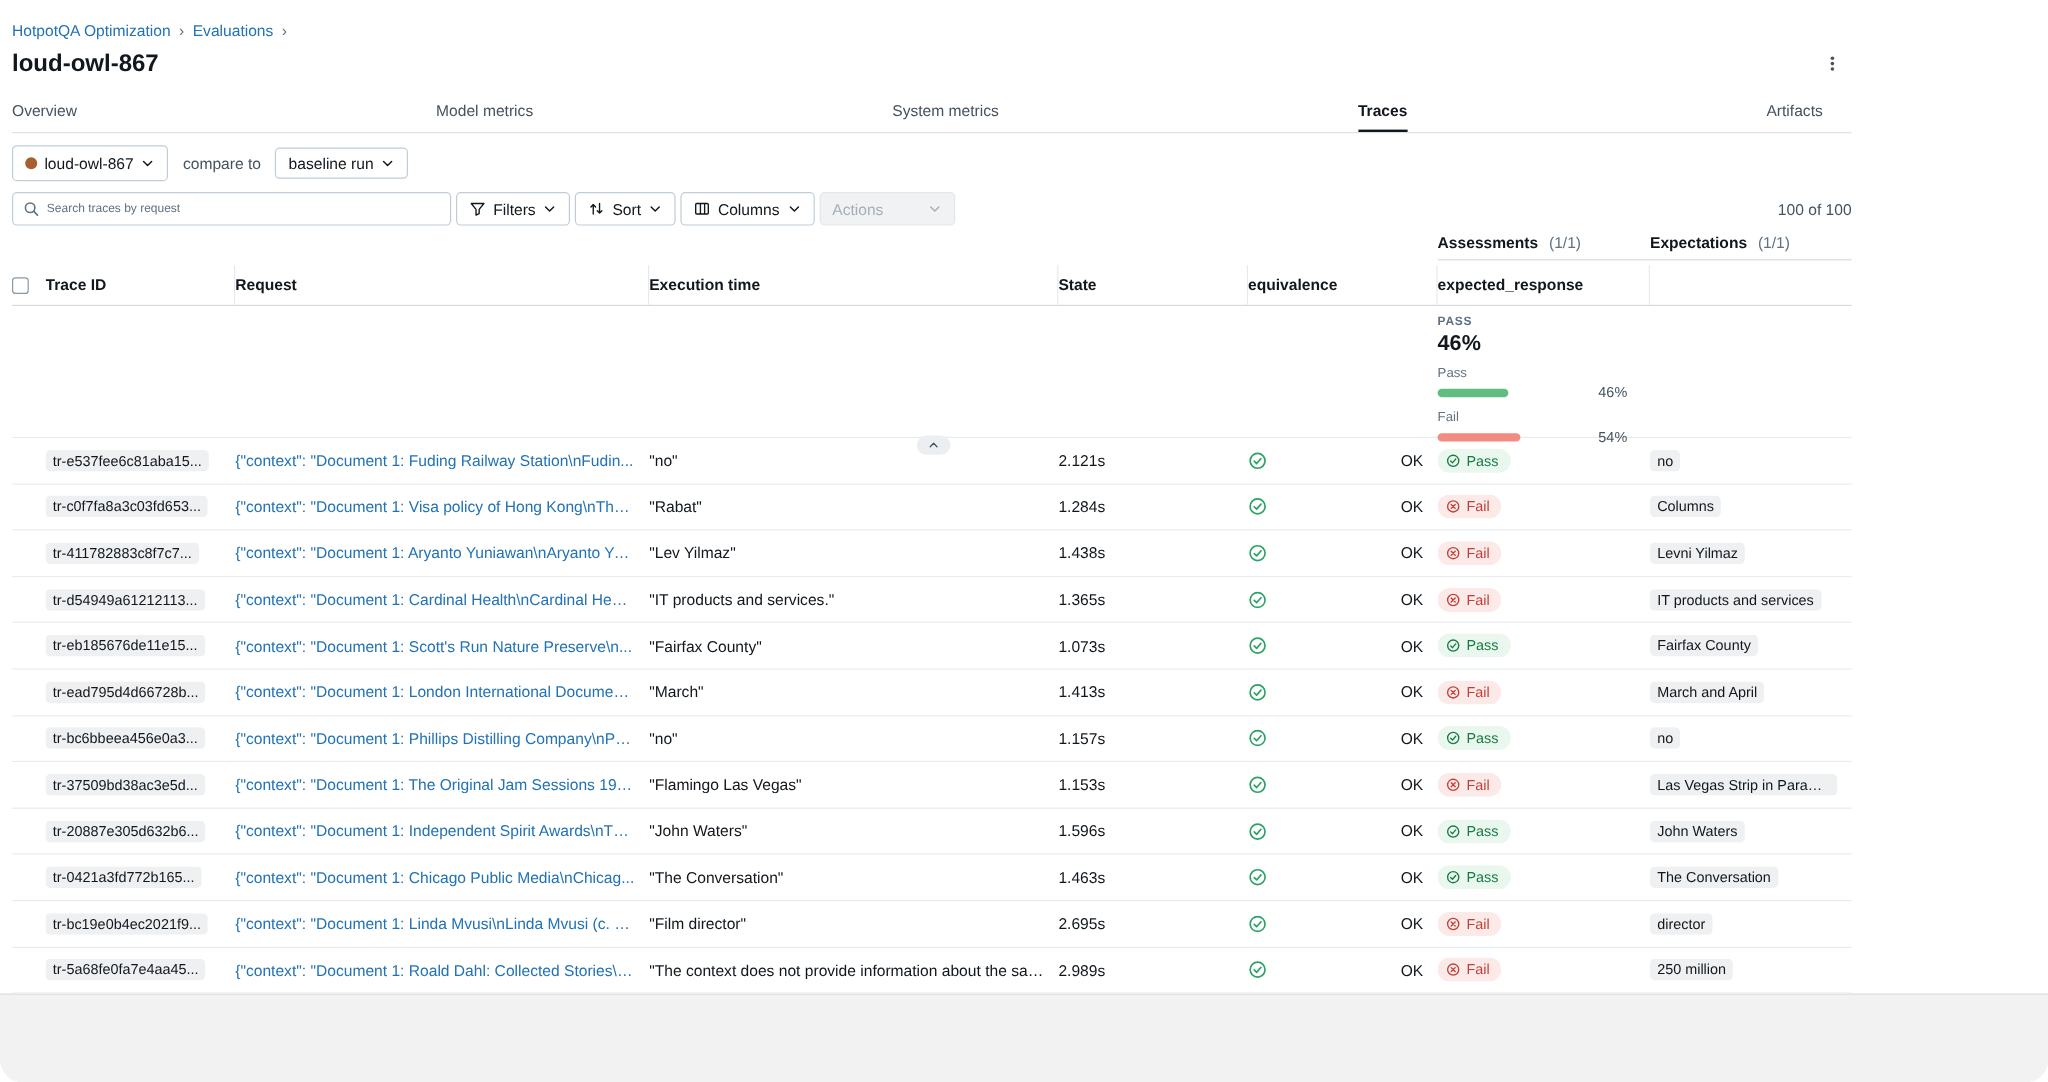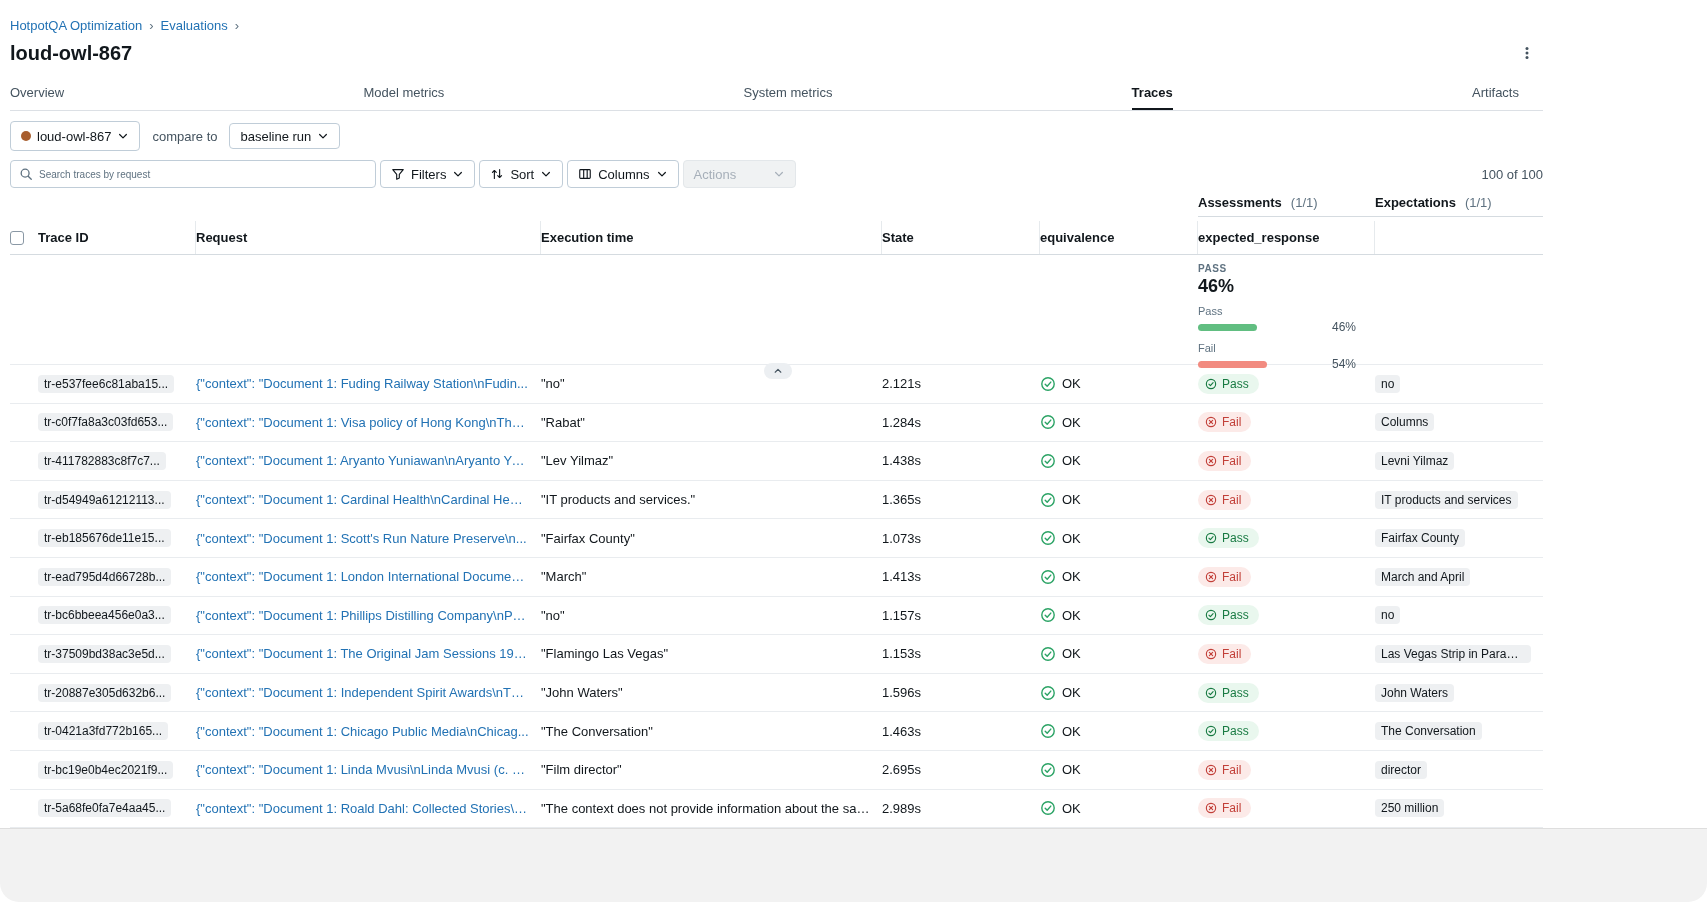--- a/index.html
+++ b/index.html
@@ -88,21 +88,21 @@
   .metric-pct { margin-left:auto; font-size:12px; color:#44535F; }
 
   .trace-row { height:38.6px; border-bottom:1px solid #E9ECEF; align-items:center; }
   .cell { padding-right:12px; overflow:hidden; white-space:nowrap; text-overflow:ellipsis; font-size:13px; }
   .chip {
     display:inline-block; max-width:100%; overflow:hidden; text-overflow:ellipsis; white-space:nowrap;
     background:#EEF0F2; border-radius:4px; padding:2px 6px; font-size:12px; color:#11171C; vertical-align:middle;
   }
   .trace-chip { cursor:pointer; }
   .link { color:#2272B4; text-decoration:none; cursor:pointer; display:block; overflow:hidden; text-overflow:ellipsis; white-space:nowrap; }
-  .state-cell { display:flex; align-items:center; gap:6px; }
+  .state-cell { display:flex; align-items:center; gap:6px;justify-content:space-between; }
   .state-icon { color:#2BA365; }
 
   .badge {
     display:inline-flex; align-items:center; gap:5px; height:20px; padding:0 10px 0 7px;
     border-radius:10px; font-size:12px; white-space:nowrap;
   }
   .badge svg { display:none; }
   .badge-pass { background:#E9F7EE; color:#187A42; }
   .badge-pass svg.icon-check { display:block; }
   .badge-fail { background:#FCEAE8; color:#C23F38; }

